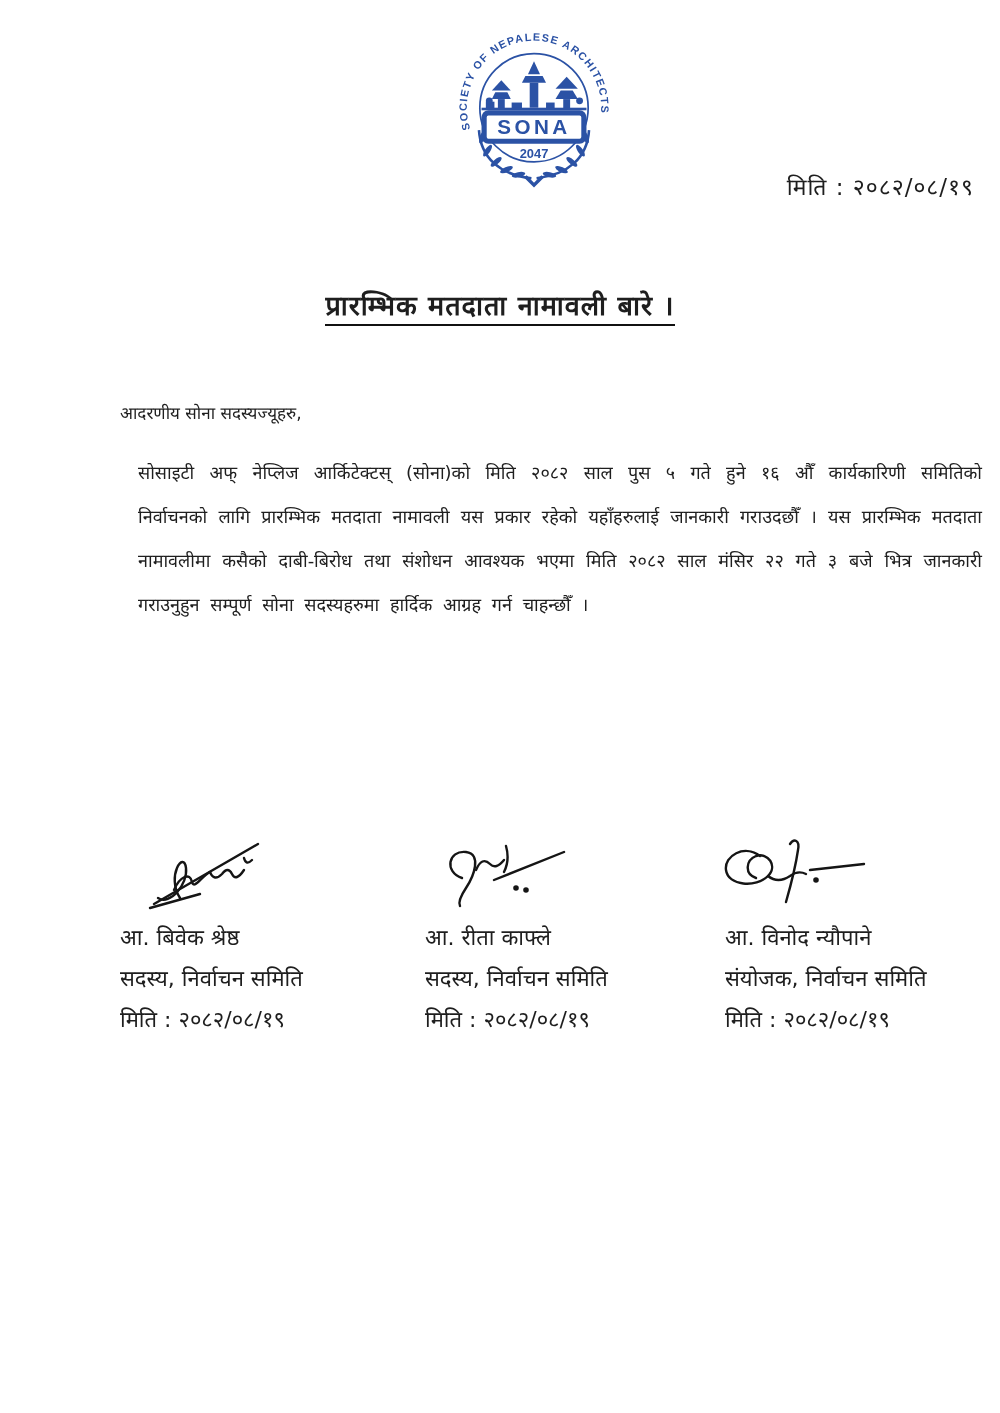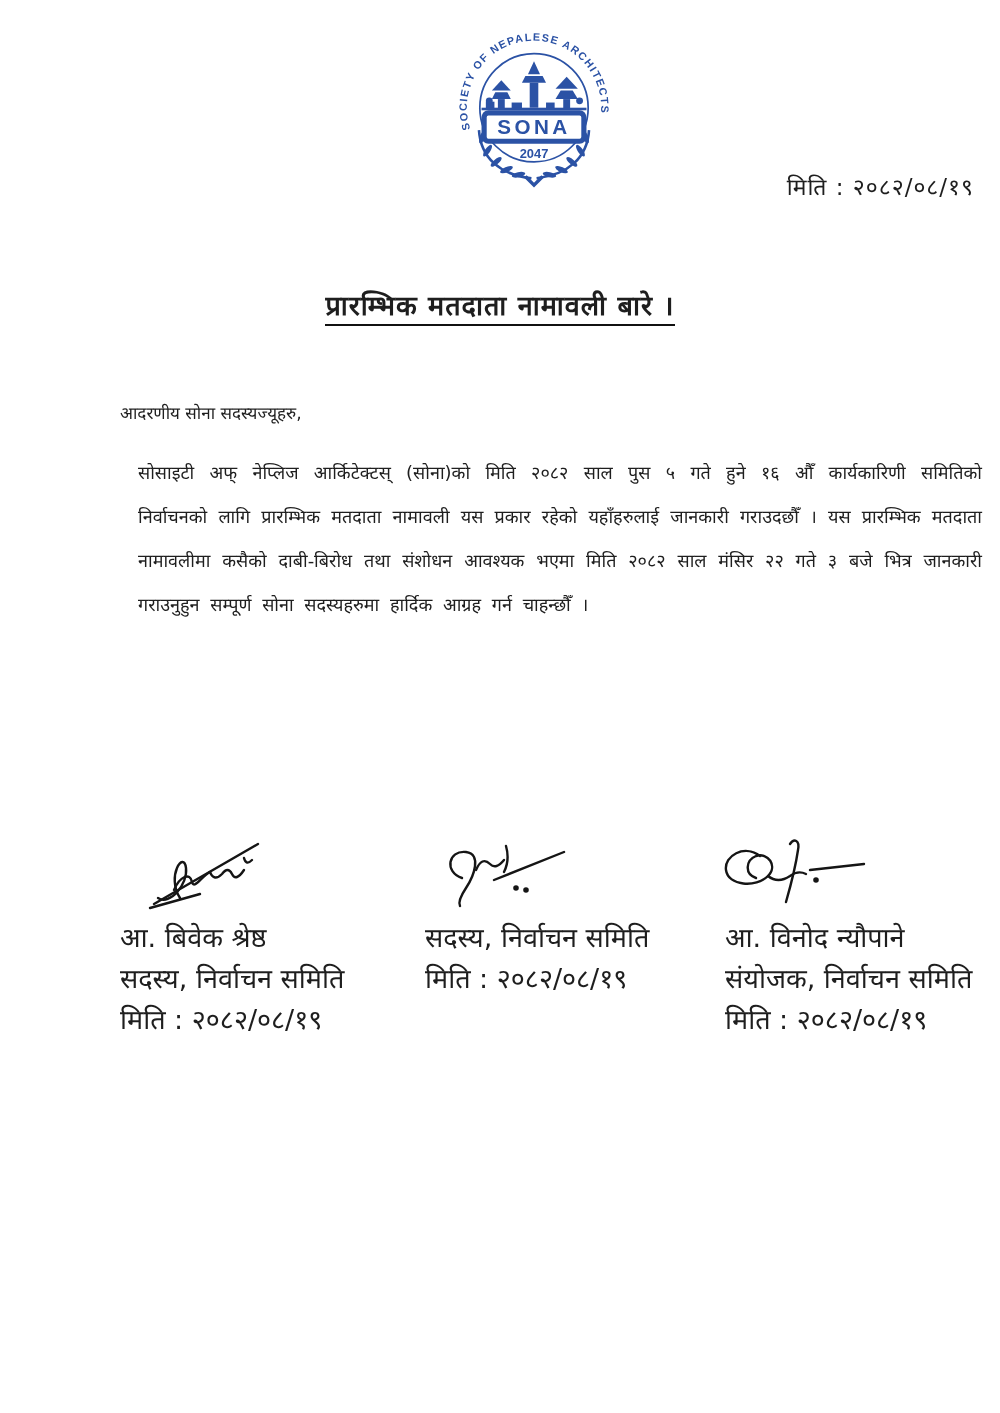--- a/index.html
+++ b/index.html
@@ -42,21 +42,21 @@
     font-size:18px; line-height:44px;
     text-align:justify;
     word-spacing:5px;
     margin-left:20px;
   }
   .sig-img { position:absolute; }
   .sig-img svg { display:block; }
   .sig-block {
     position:absolute; top:917px;
     width:290px;
-    font-size:27px; line-height:41px;
+    font-size:22px; line-height:41px;
     white-space:nowrap;
   }
   .sig-block-1 { left:120px; }
   .sig-block-2 { left:425px; }
   .sig-block-3 { left:725px; }
 </style>
 </head>
 <body>
 
 <div class="page">
@@ -162,20 +162,21 @@
       </g>
     </svg>
   </div>
 
   <div class="sig-block sig-block-1">
     <div>आ. बिवेक श्रेष्ठ</div>
     <div>सदस्य, निर्वाचन समिति</div>
     <div>मिति : २०८२/०८/१९</div>
   </div>
   <div class="sig-block sig-block-2">
+    <div>आ. रीता काफ्ले</div>
     <div>सदस्य, निर्वाचन समिति</div>
     <div>मिति : २०८२/०८/१९</div>
   </div>
   <div class="sig-block sig-block-3">
     <div>आ. विनोद न्यौपाने</div>
     <div>संयोजक, निर्वाचन समिति</div>
     <div>मिति : २०८२/०८/१९</div>
   </div>
 
 </div>

